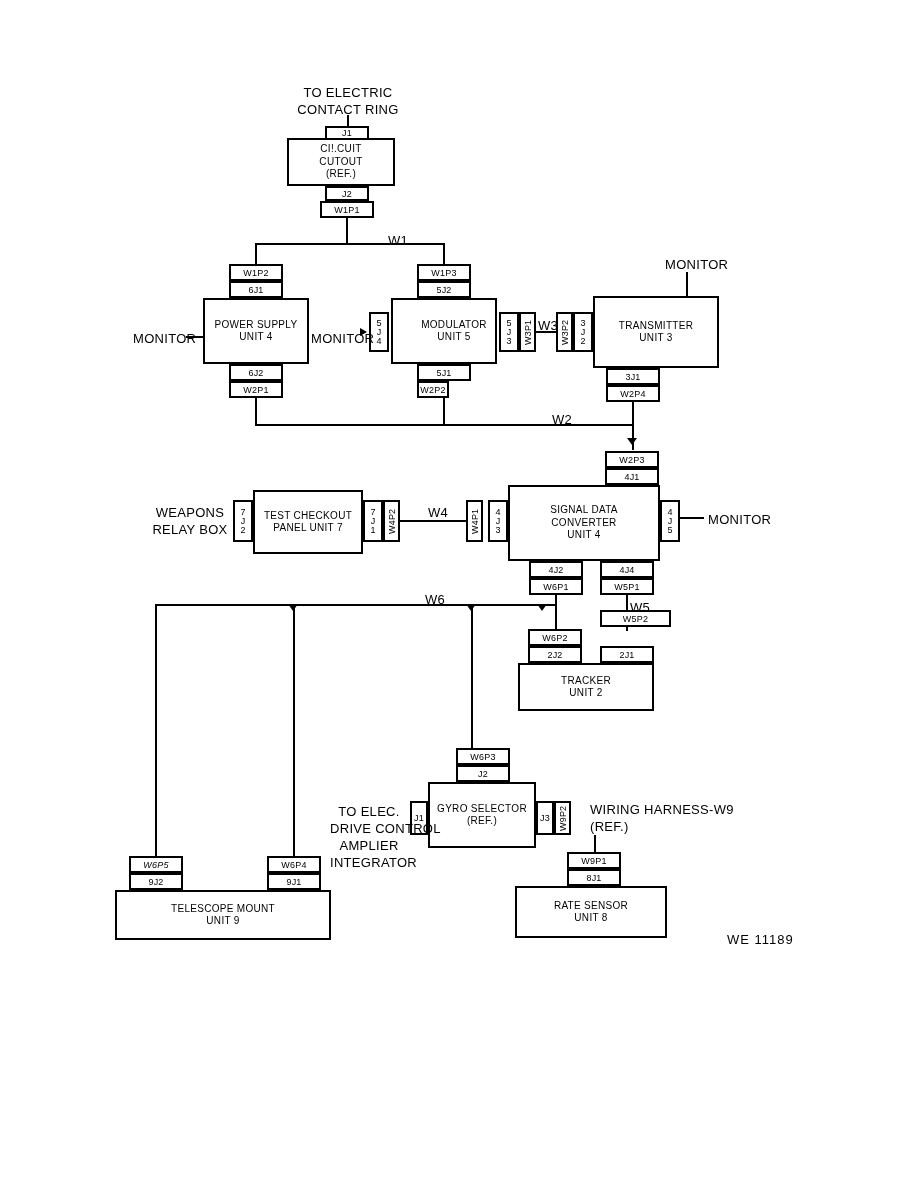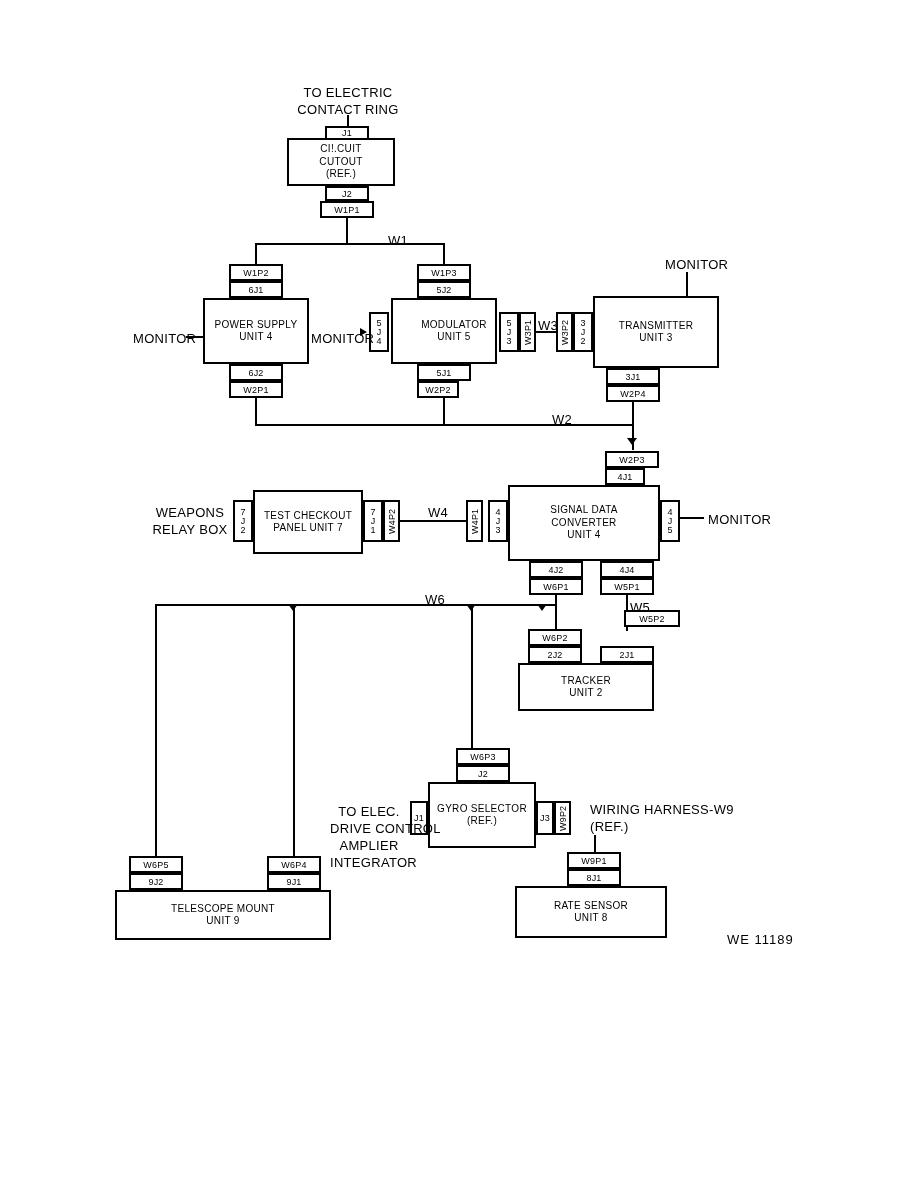--- a/index.html
+++ b/index.html
@@ -133,21 +133,21 @@
   <div class="lbl" style="left:133px; top:331px;">MONITOR</div>
   <div class="line hl" style="left:186px; top:336px; width:18px;"></div>
 
   <div class="conn" style="left:417px; top:264px; width:54px; height:17px;">W1P3</div>
   <div class="conn" style="left:417px; top:281px; width:54px; height:17px;">5J2</div>
   <div class="box" style="left:391px; top:298px; width:106px; height:66px;padding-left:20px;">
     <span>MODULATOR</span>
     <span>UNIT 5</span>
   </div>
   <div class="conn" style="left:417px; top:364px; width:54px; height:17px;">5J1</div>
-  <div class="conn" style="left:417px; top:381px; width:42px; height:17px;">W2P2</div>
+  <div class="conn" style="left:417px; top:381px; width:32px; height:17px;">W2P2</div>
 
   <div class="conn stack" style="left:369px; top:312px; width:20px; height:40px;">
     <span>5</span>
     <span>J</span>
     <span>4</span>
   </div>
   <div class="conn stack" style="left:499px; top:312px; width:20px; height:40px;">
     <span>5</span>
     <span>J</span>
     <span>3</span>
@@ -178,21 +178,21 @@
 
   <div class="line vl" style="left:255px; top:398px; height:28px;"></div>
   <div class="line vl" style="left:443px; top:398px; height:28px;"></div>
   <div class="line vl" style="left:632px; top:402px; height:24px;"></div>
   <div class="line hl" style="left:255px; top:424px; width:379px;"></div>
   <div class="lbl" style="left:552px; top:412px;">W2</div>
   <div class="line vl" style="left:632px; top:424px; height:26px;"></div>
   <div class="dot" style="left:627px; top:438px;"></div>
 
   <div class="conn" style="left:605px; top:451px; width:54px; height:17px;">W2P3</div>
-  <div class="conn" style="left:605px; top:468px; width:40px; height:17px;">4J1</div>
+  <div class="conn" style="left:605px; top:468px; width:54px; height:17px;">4J1</div>
   <div class="box" style="left:508px; top:485px; width:152px; height:76px;">
     <span>SIGNAL DATA</span>
     <span>CONVERTER</span>
     <span>UNIT 4</span>
   </div>
   <div class="conn stack" style="left:488px; top:500px; width:20px; height:42px;">
     <span>4</span>
     <span>J</span>
     <span>3</span>
   </div>
@@ -224,21 +224,21 @@
     <span>J</span>
     <span>1</span>
   </div>
   <div class="conn vert" style="left:383px; top:500px; width:17px; height:42px;">W4P2</div>
   <div class="line hl" style="left:400px; top:520px; width:66px;"></div>
   <div class="lbl" style="left:428px; top:505px;">W4</div>
   <div class="conn vert" style="left:466px; top:500px; width:17px; height:42px;">W4P1</div>
 
   <div class="line vl" style="left:626px; top:595px; height:36px;"></div>
   <div class="lbl" style="left:630px; top:600px;">W5</div>
-  <div class="conn" style="left:600px; top:610px; width:56px; height:17px;margin-left:24px;">W5P2</div>
+  <div class="conn" style="left:600px; top:610px; width:71px; height:17px;">W5P2</div>
   <div class="conn" style="left:600px; top:646px; width:54px; height:17px;">2J1</div>
 
   <div class="line vl" style="left:555px; top:595px; height:11px;"></div>
   <div class="line hl" style="left:155px; top:604px; width:400px;"></div>
   <div class="lbl" style="left:425px; top:592px;">W6</div>
   <div class="dot" style="left:537px; top:604px;"></div>
   <div class="dot" style="left:466px; top:604px;"></div>
 
   <div class="line vl" style="left:555px; top:604px; height:25px;"></div>
   <div class="conn" style="left:528px; top:629px; width:54px; height:17px;">W6P2</div>
@@ -269,21 +269,21 @@
   <div class="conn" style="left:567px; top:869px; width:54px; height:17px;">8J1</div>
   <div class="box" style="left:515px; top:886px; width:152px; height:52px;">
     <span>RATE SENSOR</span>
     <span>UNIT 8</span>
   </div>
 
   <div class="line vl" style="left:155px; top:604px; height:252px;"></div>
   <div class="line vl" style="left:293px; top:604px; height:252px;"></div>
   <div class="dot" style="left:288px; top:604px;"></div>
 
-  <div class="conn" style="left:129px; top:856px; width:54px; height:17px;">W6P5</div>
+  <div class="conn" style="left:129px; top:856px; width:54px; height:17px;font-style:italic;">W6P5</div>
   <div class="conn" style="left:129px; top:873px; width:54px; height:17px;">9J2</div>
   <div class="conn" style="left:267px; top:856px; width:54px; height:17px;">W6P4</div>
   <div class="conn" style="left:267px; top:873px; width:54px; height:17px;">9J1</div>
 
   <div class="box" style="left:115px; top:890px; width:216px; height:50px;">
     <span>TELESCOPE MOUNT</span>
     <span>UNIT 9</span>
   </div>
 
   <div class="figid" style="left:727px; top:932px;">WE  11189</div>

